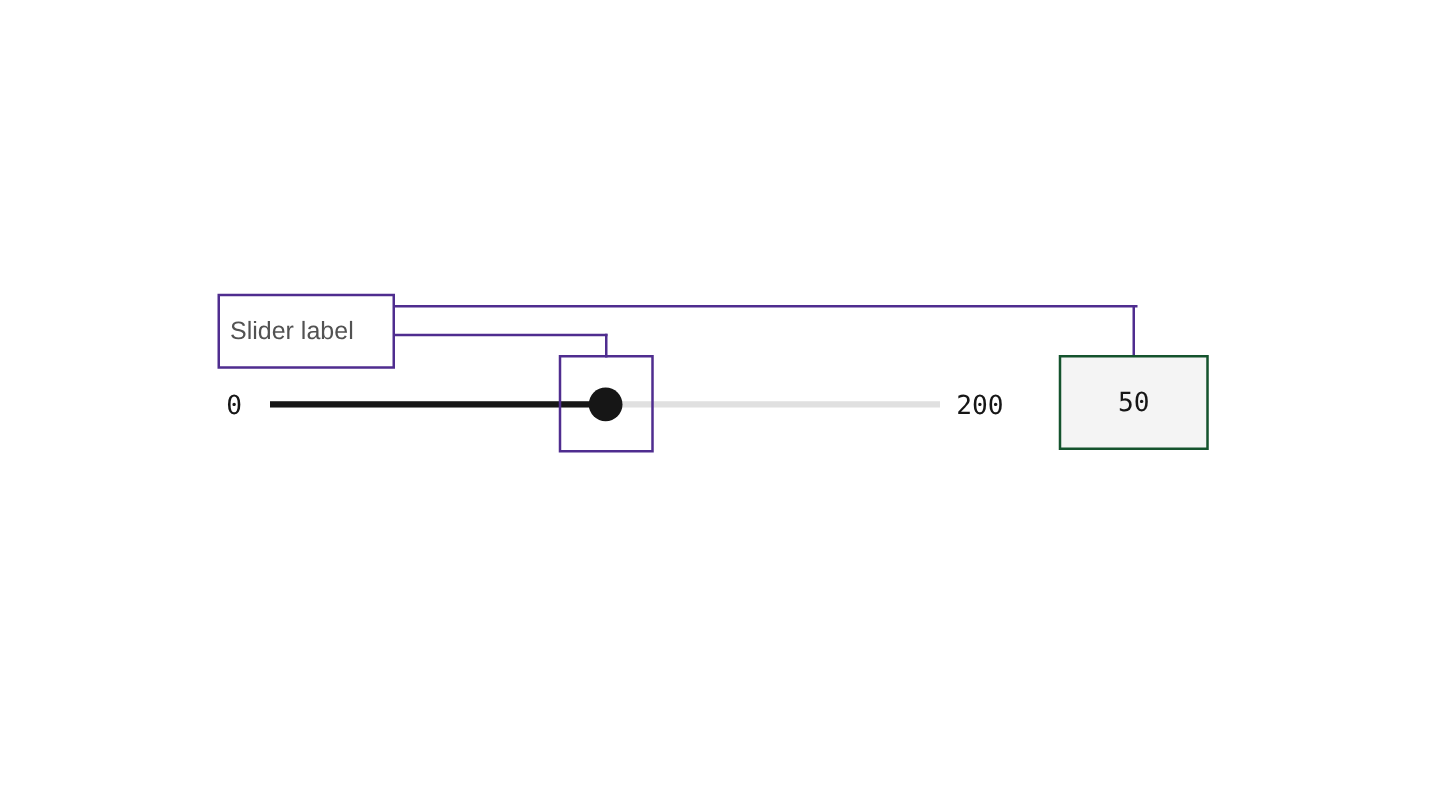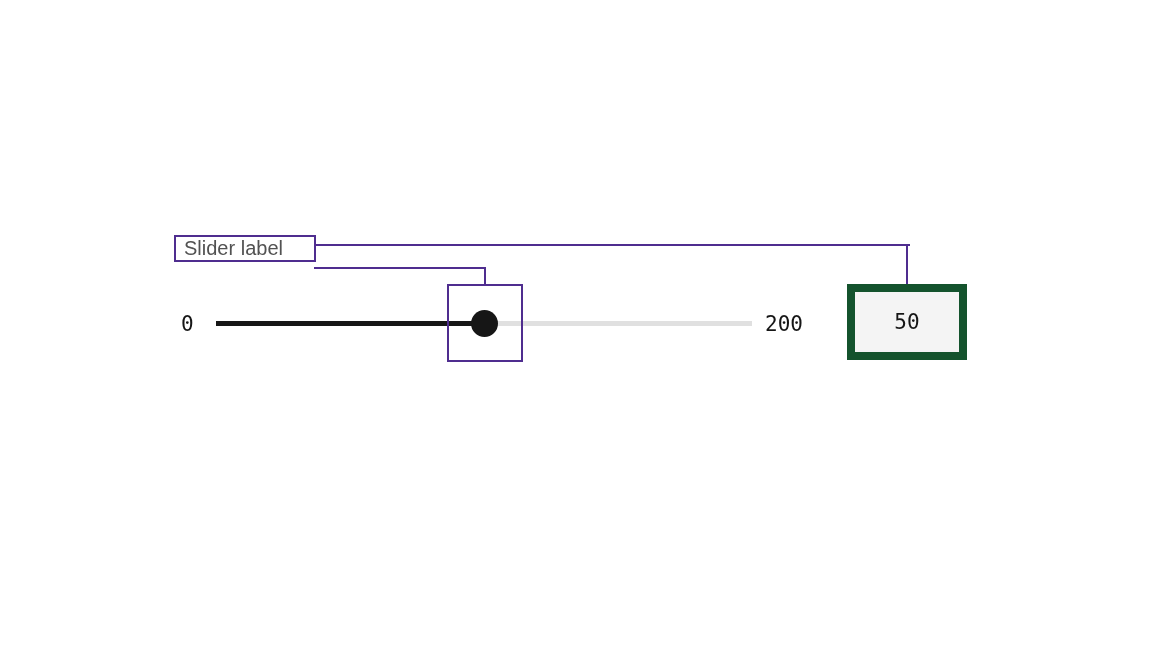--- a/index.html
+++ b/index.html
@@ -82,37 +82,37 @@
   }
 
   
   .slider-value-input {
     position: absolute;
     left: 847px;
     top: 284px;
     width: 120px;
     height: 76px;
     background: #f4f4f4;
-    border: 8px solid #14532d;
+    border: 2px solid #14532d;
     box-sizing: border-box;
     display: flex;
     align-items: center;
     justify-content: center;
     font-family: "DejaVu Sans Mono", "Liberation Mono", monospace;
     font-size: 21px;
     color: #161616;
   }
 
   
   .annot-label-box {
     position: absolute;
     left: 174px;
     top: 235px;
     width: 142px;
-    height: 27px;
+    height: 60px;
     border: 2px solid #4f2d8f;
     box-sizing: border-box;
     background: #ffffff;
     display: flex;
     align-items: center;
     padding-left: 8px;
   }
   .annot-label-text {
     font-family: "Liberation Sans", sans-serif;
     font-size: 20px;

